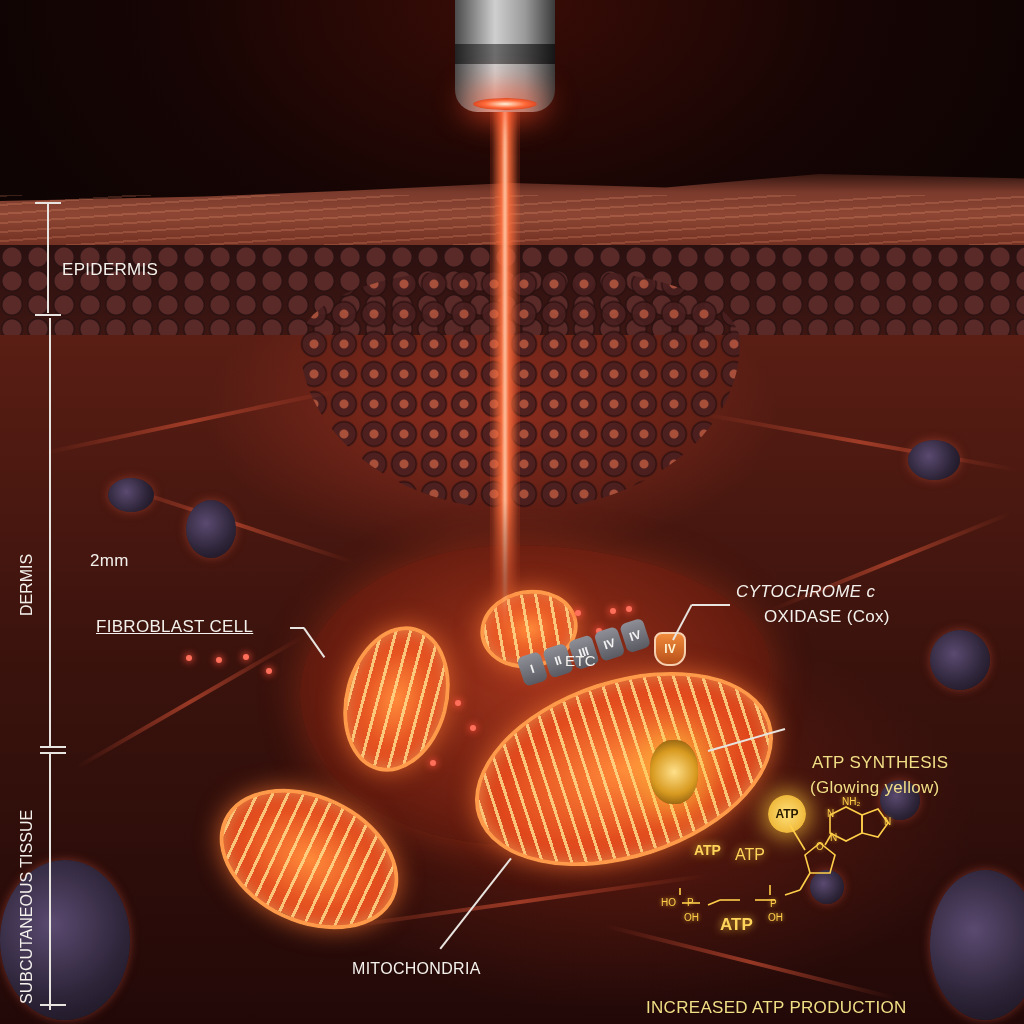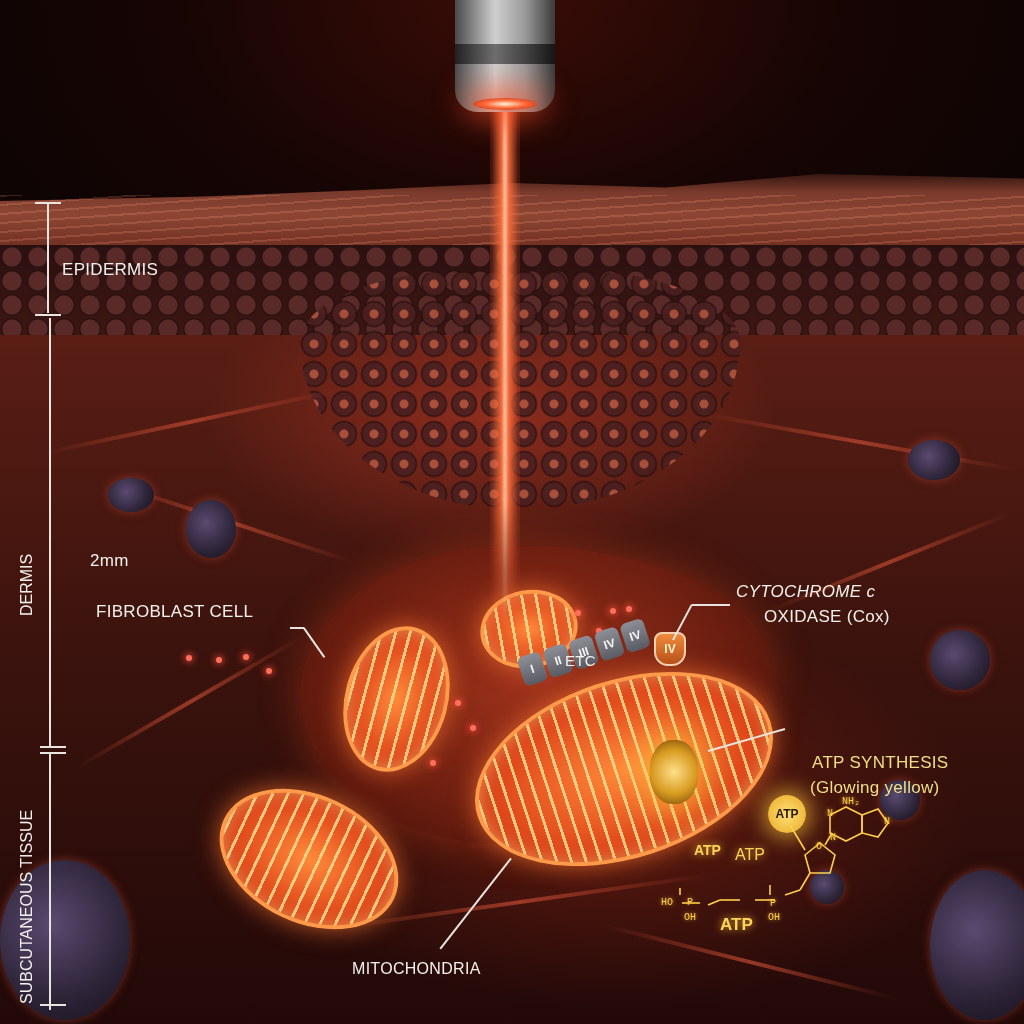--- a/index.html
+++ b/index.html
@@ -77,21 +77,21 @@
   #cox { position:absolute; left:654px; top:632px; width:28px; height:30px; border-radius:8px 8px 14px 14px;
     background: linear-gradient(180deg,#f08a3a,#b8501a); border:2px solid #f7d0b0; color:#fff3d0;
     font-size:12px; font-weight:bold; text-align:center; line-height:30px; }
   #synthase { position:absolute; left:650px; top:740px; width:48px; height:64px; border-radius:45%;
     background: radial-gradient(circle, #ffe08a 0%, #d89a20 55%, #6e4408 100%);
     box-shadow: 0 0 30px 10px rgba(255,200,60,0.6); }
   .atp-text { position:absolute; color:#ffd45a; font-weight:bold; text-shadow:0 0 8px rgba(255,200,60,.9); }
   #atp-bubble { position:absolute; left:768px; top:795px; width:38px; height:38px; border-radius:50%;
     background: radial-gradient(circle,#ffe07a,#e8a820); color:#2a1a00; font-size:12px; font-weight:bold;
     text-align:center; line-height:38px; box-shadow:0 0 20px 6px rgba(255,200,60,.6); }
-  .chem { position:absolute; color:#ffcf4a; font-size:10px; text-shadow:0 0 4px rgba(255,200,60,.8);font-family:Liberation Mono, monospace; }
+  .chem { position:absolute; color:#ffcf4a; font-size:10px; text-shadow:0 0 4px rgba(255,200,60,.8); }
   
   .label { position:absolute; color:#f4f1ec; font-size:17px; letter-spacing:.3px; white-space:nowrap; }
   .label.small { font-size:16px; }
   .label.yellow { color:#f1df86;margin-top:38px; }
   .label.red { color:#ec7a64; }
   .title { position:absolute; left:44px; top:38px; color:#f2efea; font-size:21px; font-weight:bold; line-height:30px; letter-spacing:.5px; }
   .vlabel { position:absolute; color:#f4f1ec; font-size:16px; transform: rotate(-90deg); transform-origin: left top; white-space:nowrap; }
   .vline { position:absolute; width:2px; background:#e8e4df; }
   .tick { position:absolute; height:2px; width:26px; background:#e8e4df; }
   .leader { position:absolute; height:1.5px; background:#e8e4df; transform-origin:left center; }
@@ -203,19 +203,20 @@
   <div class="leader" style="left:692px;top:604px;width:40px;transform:rotate(118deg);"></div>
   <div class="leader" style="left:708px;top:750px;width:80px;transform:rotate(-16deg);"></div>
   <div class="leader" style="left:440px;top:948px;width:115px;transform:rotate(-52deg);"></div>
 
   <div class="title">
   </div>
   <div class="label" style="left:62px;top:240px;margin-top:20px;">EPIDERMIS</div>
   <div class="vlabel" style="left:18px;top:616px;">DERMIS</div>
   <div class="vlabel" style="left:18px;top:1004px;">SUBCUTANEOUS TISSUE</div>
   <div class="label" style="left:62px;top:551px;margin-left:28px;">2mm</div>
-  <div class="label" style="left:96px;top:602px;">FIBROBLAST CELL</div>
+  <div class="label" style="left:96px;top:617px;text-decoration:underline;">FIBROBLAST CELL</div>
   <div class="label" style="left:736px;top:582px;font-style:italic;">CYTOCHROME c</div>
   <div class="label" style="left:764px;top:607px;">OXIDASE (Cox)</div>
   <div class="label yellow" style="left:812px;top:715px;">ATP SYNTHESIS</div>
   <div class="label yellow" style="left:810px;top:740px;">(Glowing yellow)</div>
   <div class="label" style="left:352px;top:960px;font-size:16px;">MITOCHONDRIA</div>
+  <div class="label yellow" style="left:646px;top:960px;font-size:17px;">INCREASED ATP PRODUCTION</div>
 </div>
 
 </body></html>

